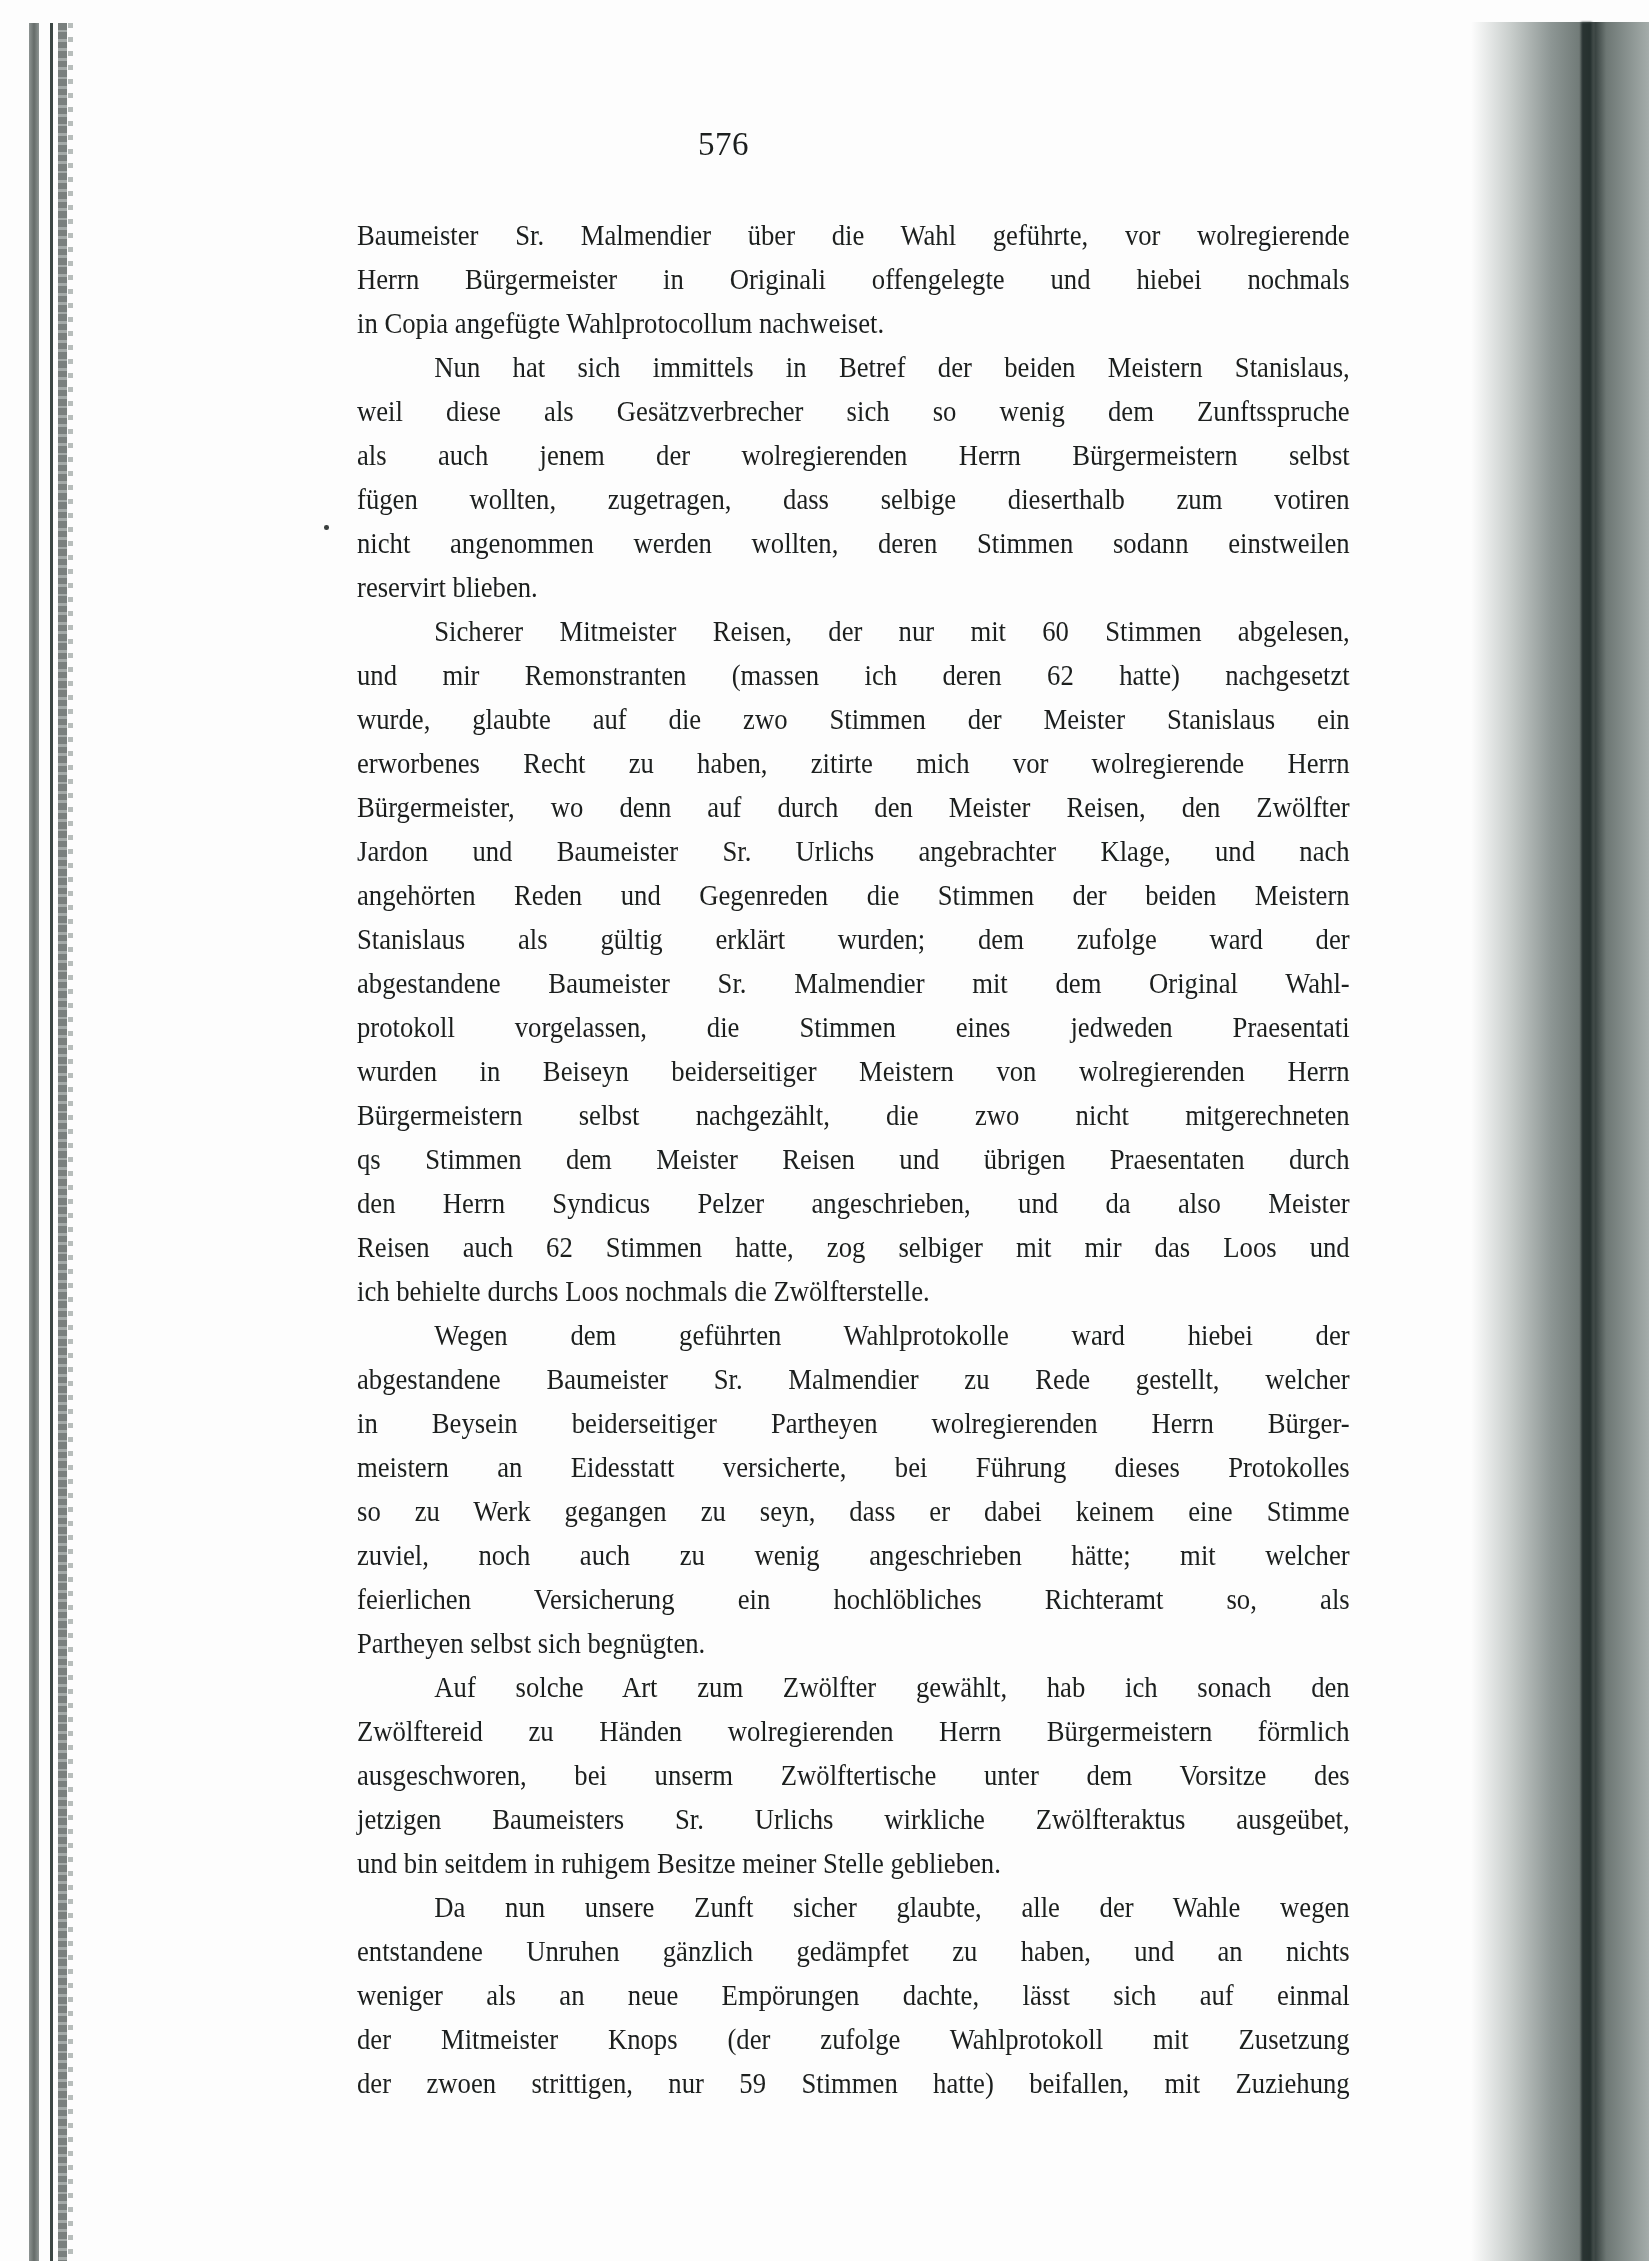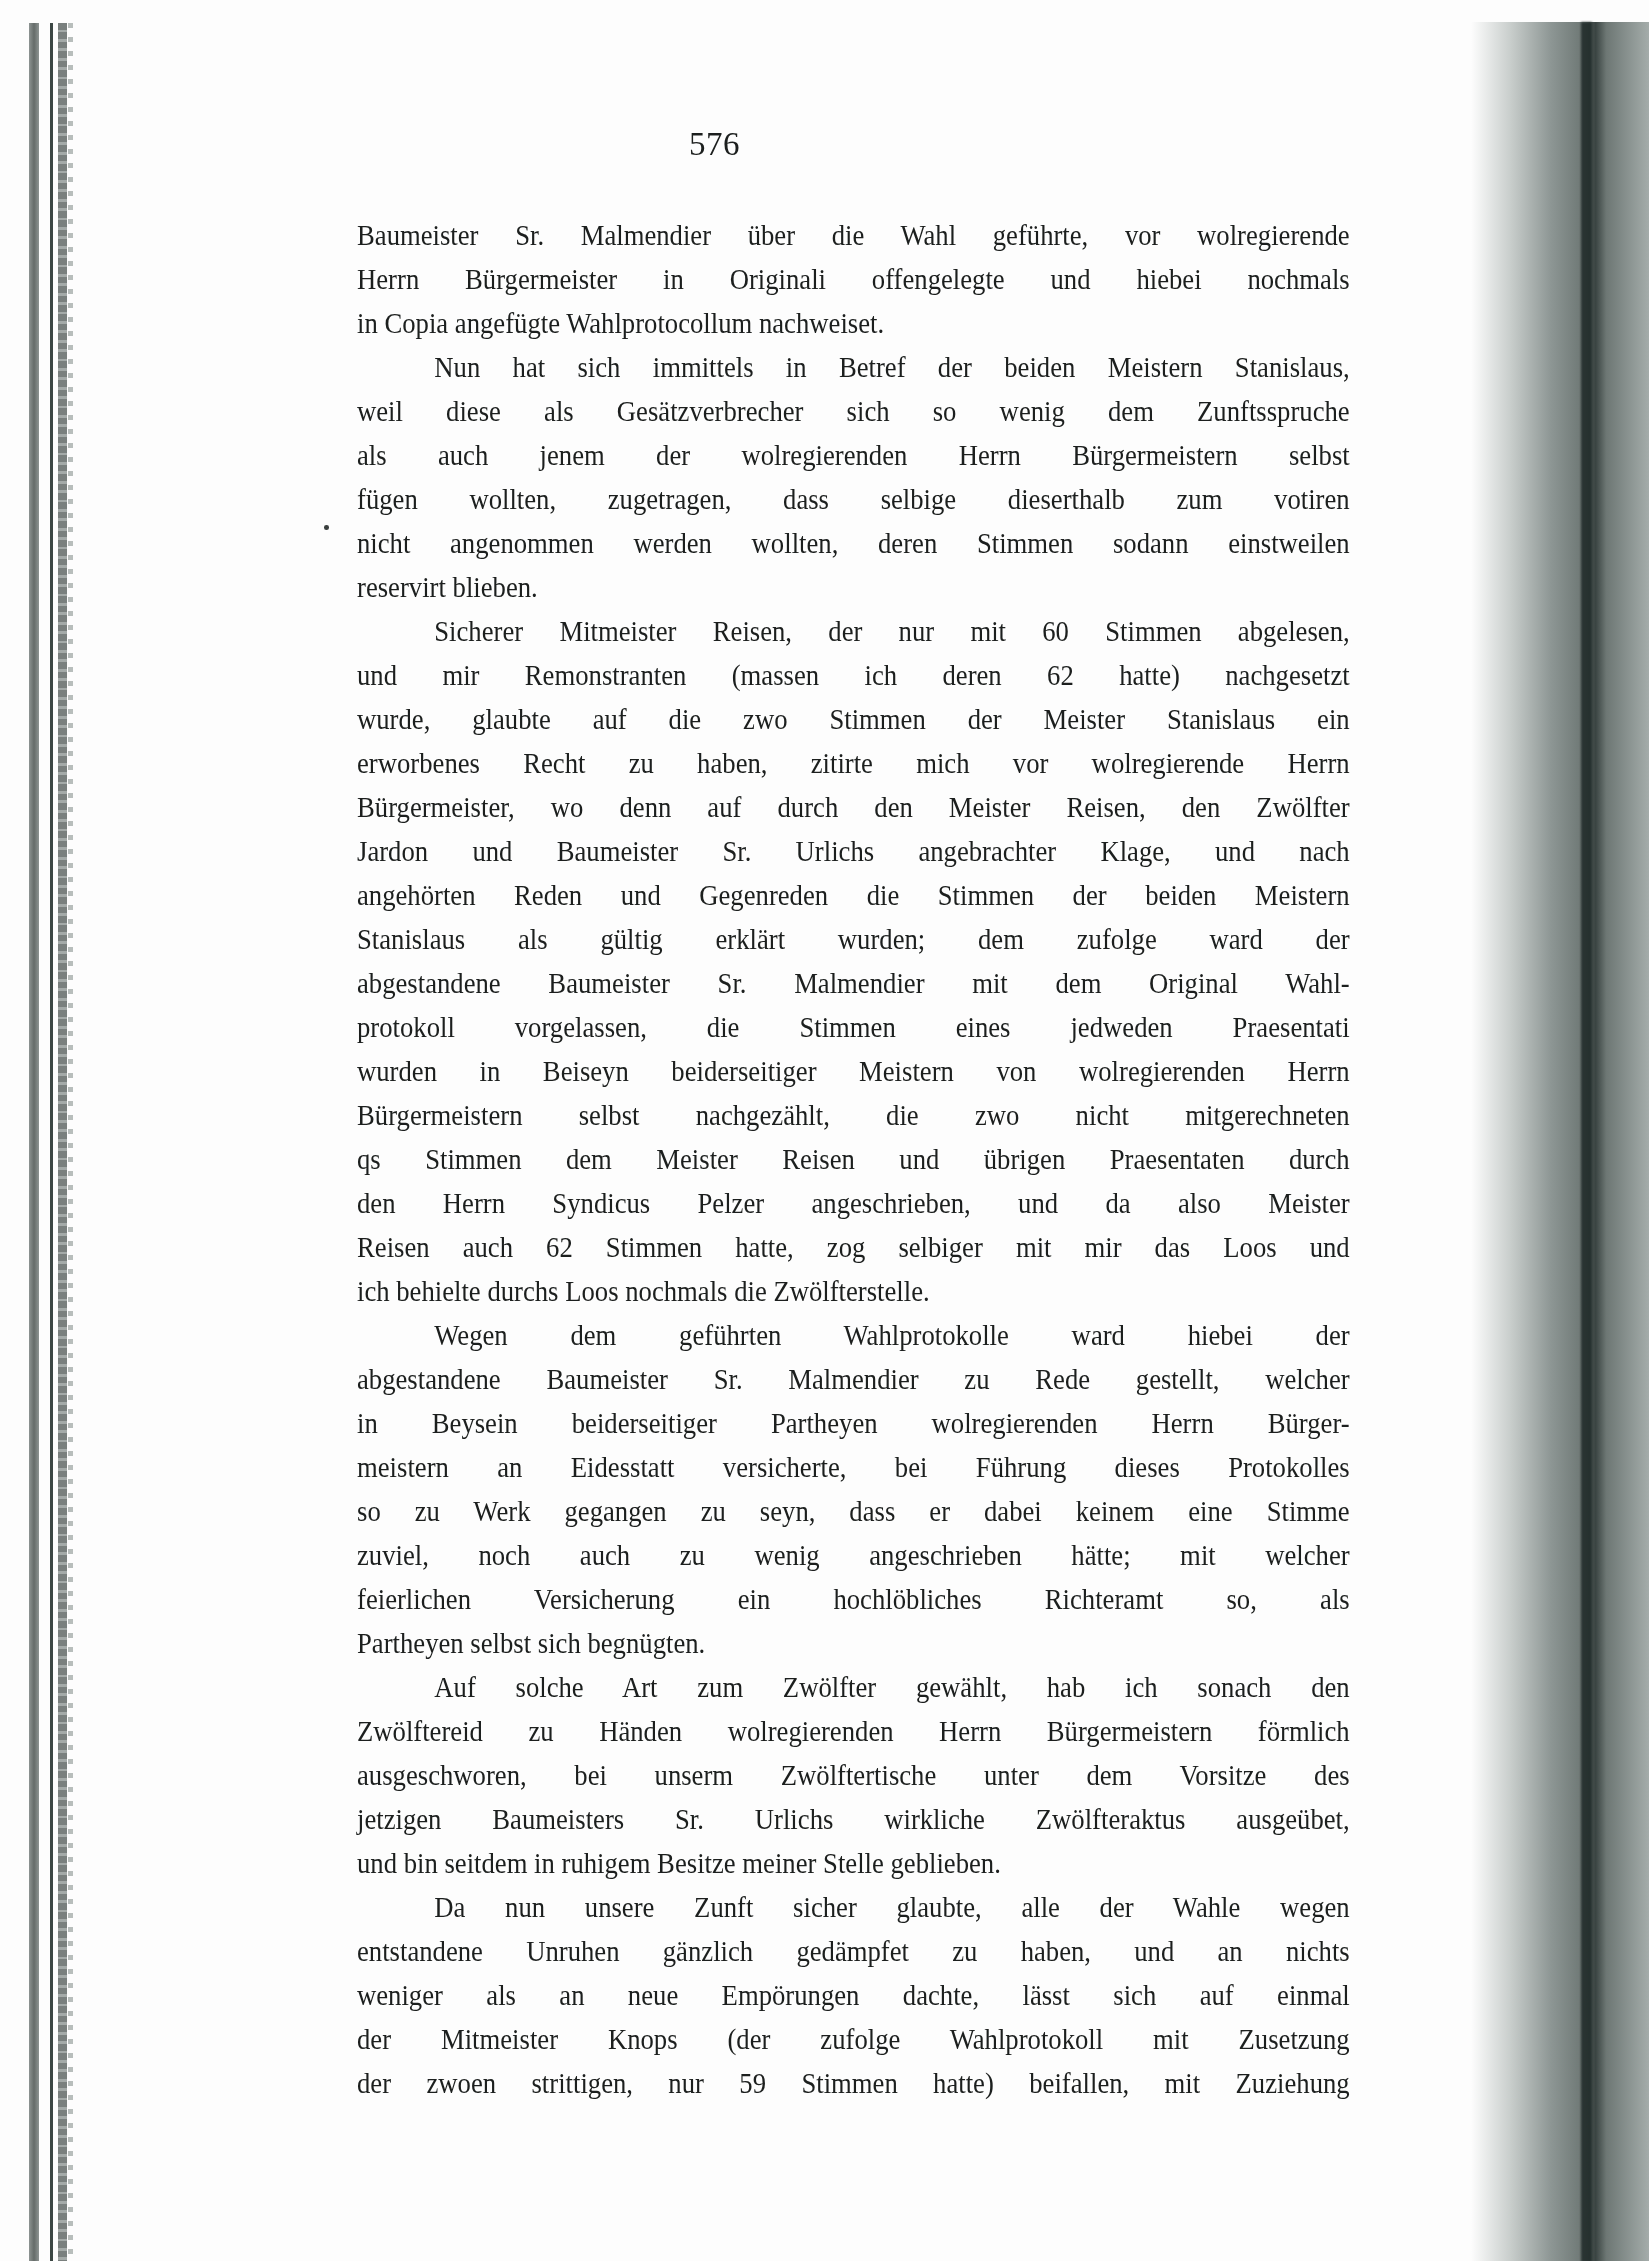--- a/index.html
+++ b/index.html
@@ -18,21 +18,21 @@
   .binding-left .bar3 { position:absolute; left:29px; top:0; width:9.4px; height:100%;
     background: repeating-linear-gradient(180deg,#6b7270 0 6.6px,#9aa19f 6.6px 9.4px); opacity:.9; }
   .binding-left .bar4 { position:absolute; left:39px; top:0; width:4.7px; height:100%;
     background: repeating-linear-gradient(180deg,#b8bebc 0 4.7px,transparent 4.7px 14px); }
   .gutter-right {
     position: absolute; top: 21.6px; right: 0; width: 178px; height: 2240px;
     background: linear-gradient(90deg, rgba(255,255,255,0) 0%, #c9cecc 22%, #8d9694 45%, #6f7976 62%, #3a4442 70%, #6d7774 76%, #a4acaa 100%);
   }
   .gutter-right .spine { position:absolute; left: 62%; top:0; width: 10.3px; height:100%; background:#1f2a28; opacity:.85; filter: blur(0.9px); }
   .page-number {
-    position: absolute; top: 126px; left: 1px; width: 1394px; padding-left: 33px; box-sizing: border-box;
+    position: absolute; top: 126px; left: 10px; width: 1394px; padding-left: 33px; box-sizing: border-box;
     text-align: center; font-size: 33px; letter-spacing: 0.5px;
   }
   .text-block {
     position: absolute; top: 213px; left: 357px; width: 1079px;
     font-size: 29px; line-height: 44px;
     text-align: justify; transform: scaleX(0.92); transform-origin: left top;
   }
   .text-block .line {
     display: block; height: 44px; white-space: nowrap;
     text-align: justify; text-align-last: justify;

